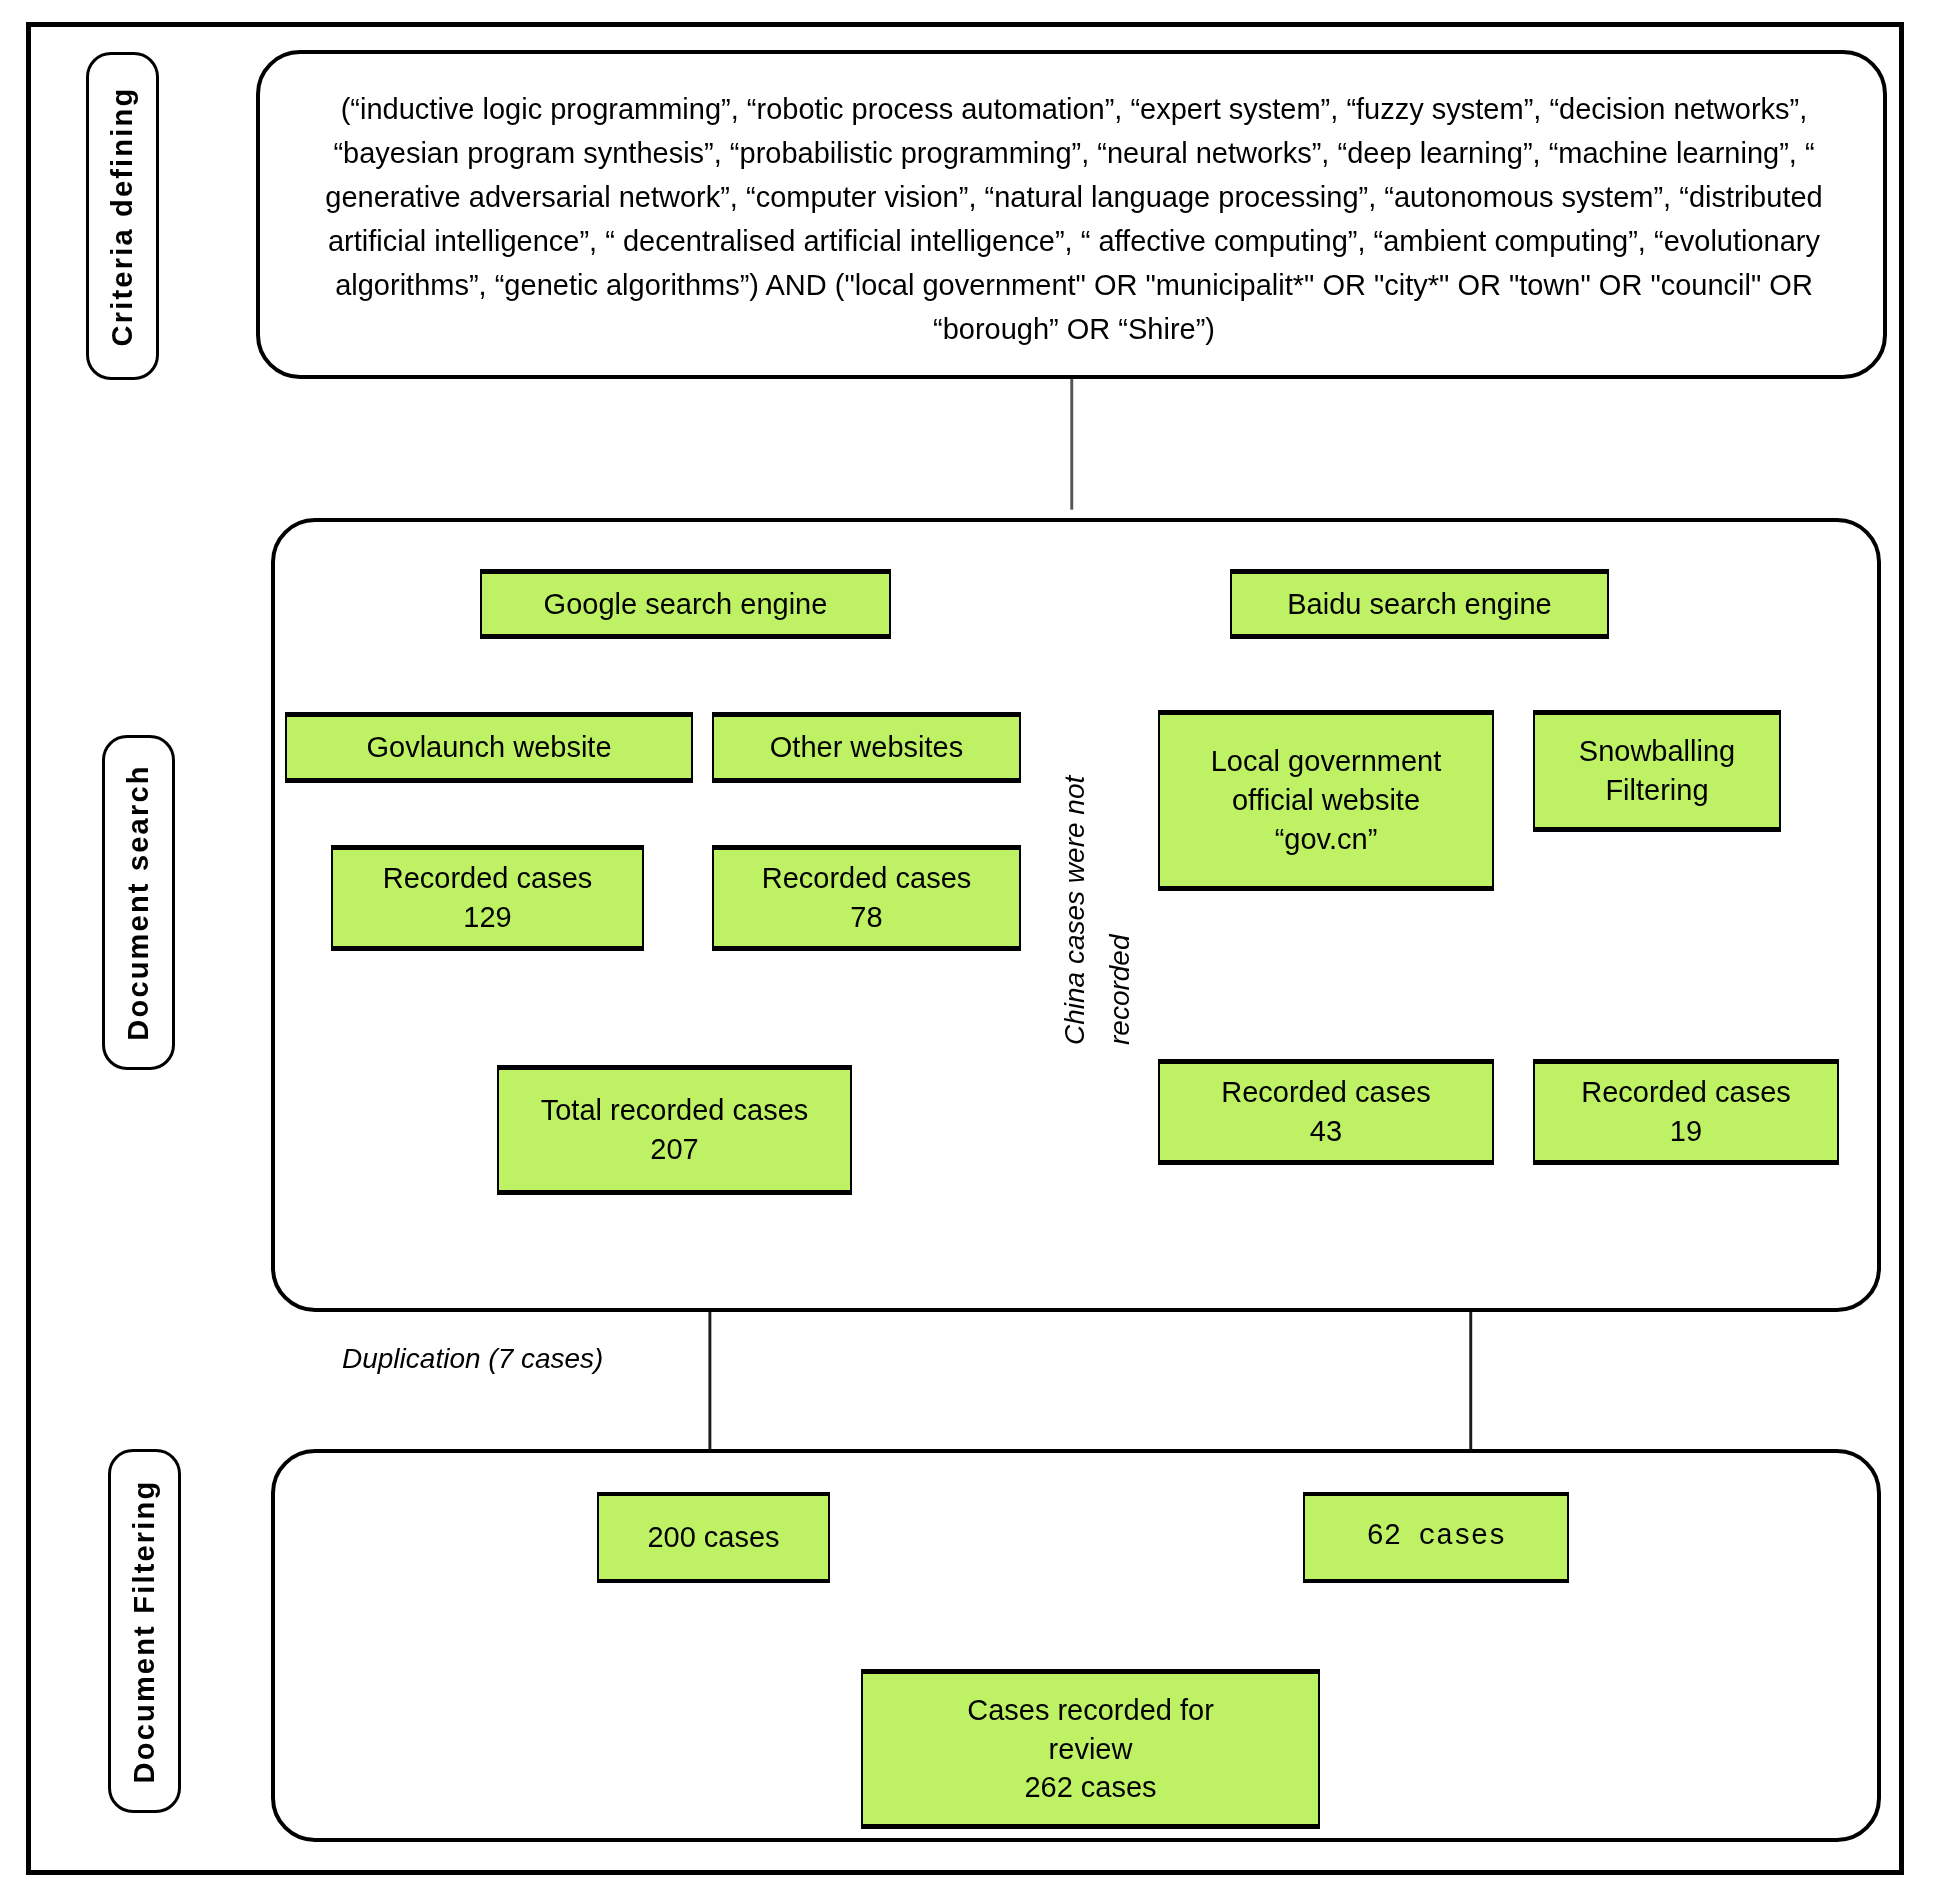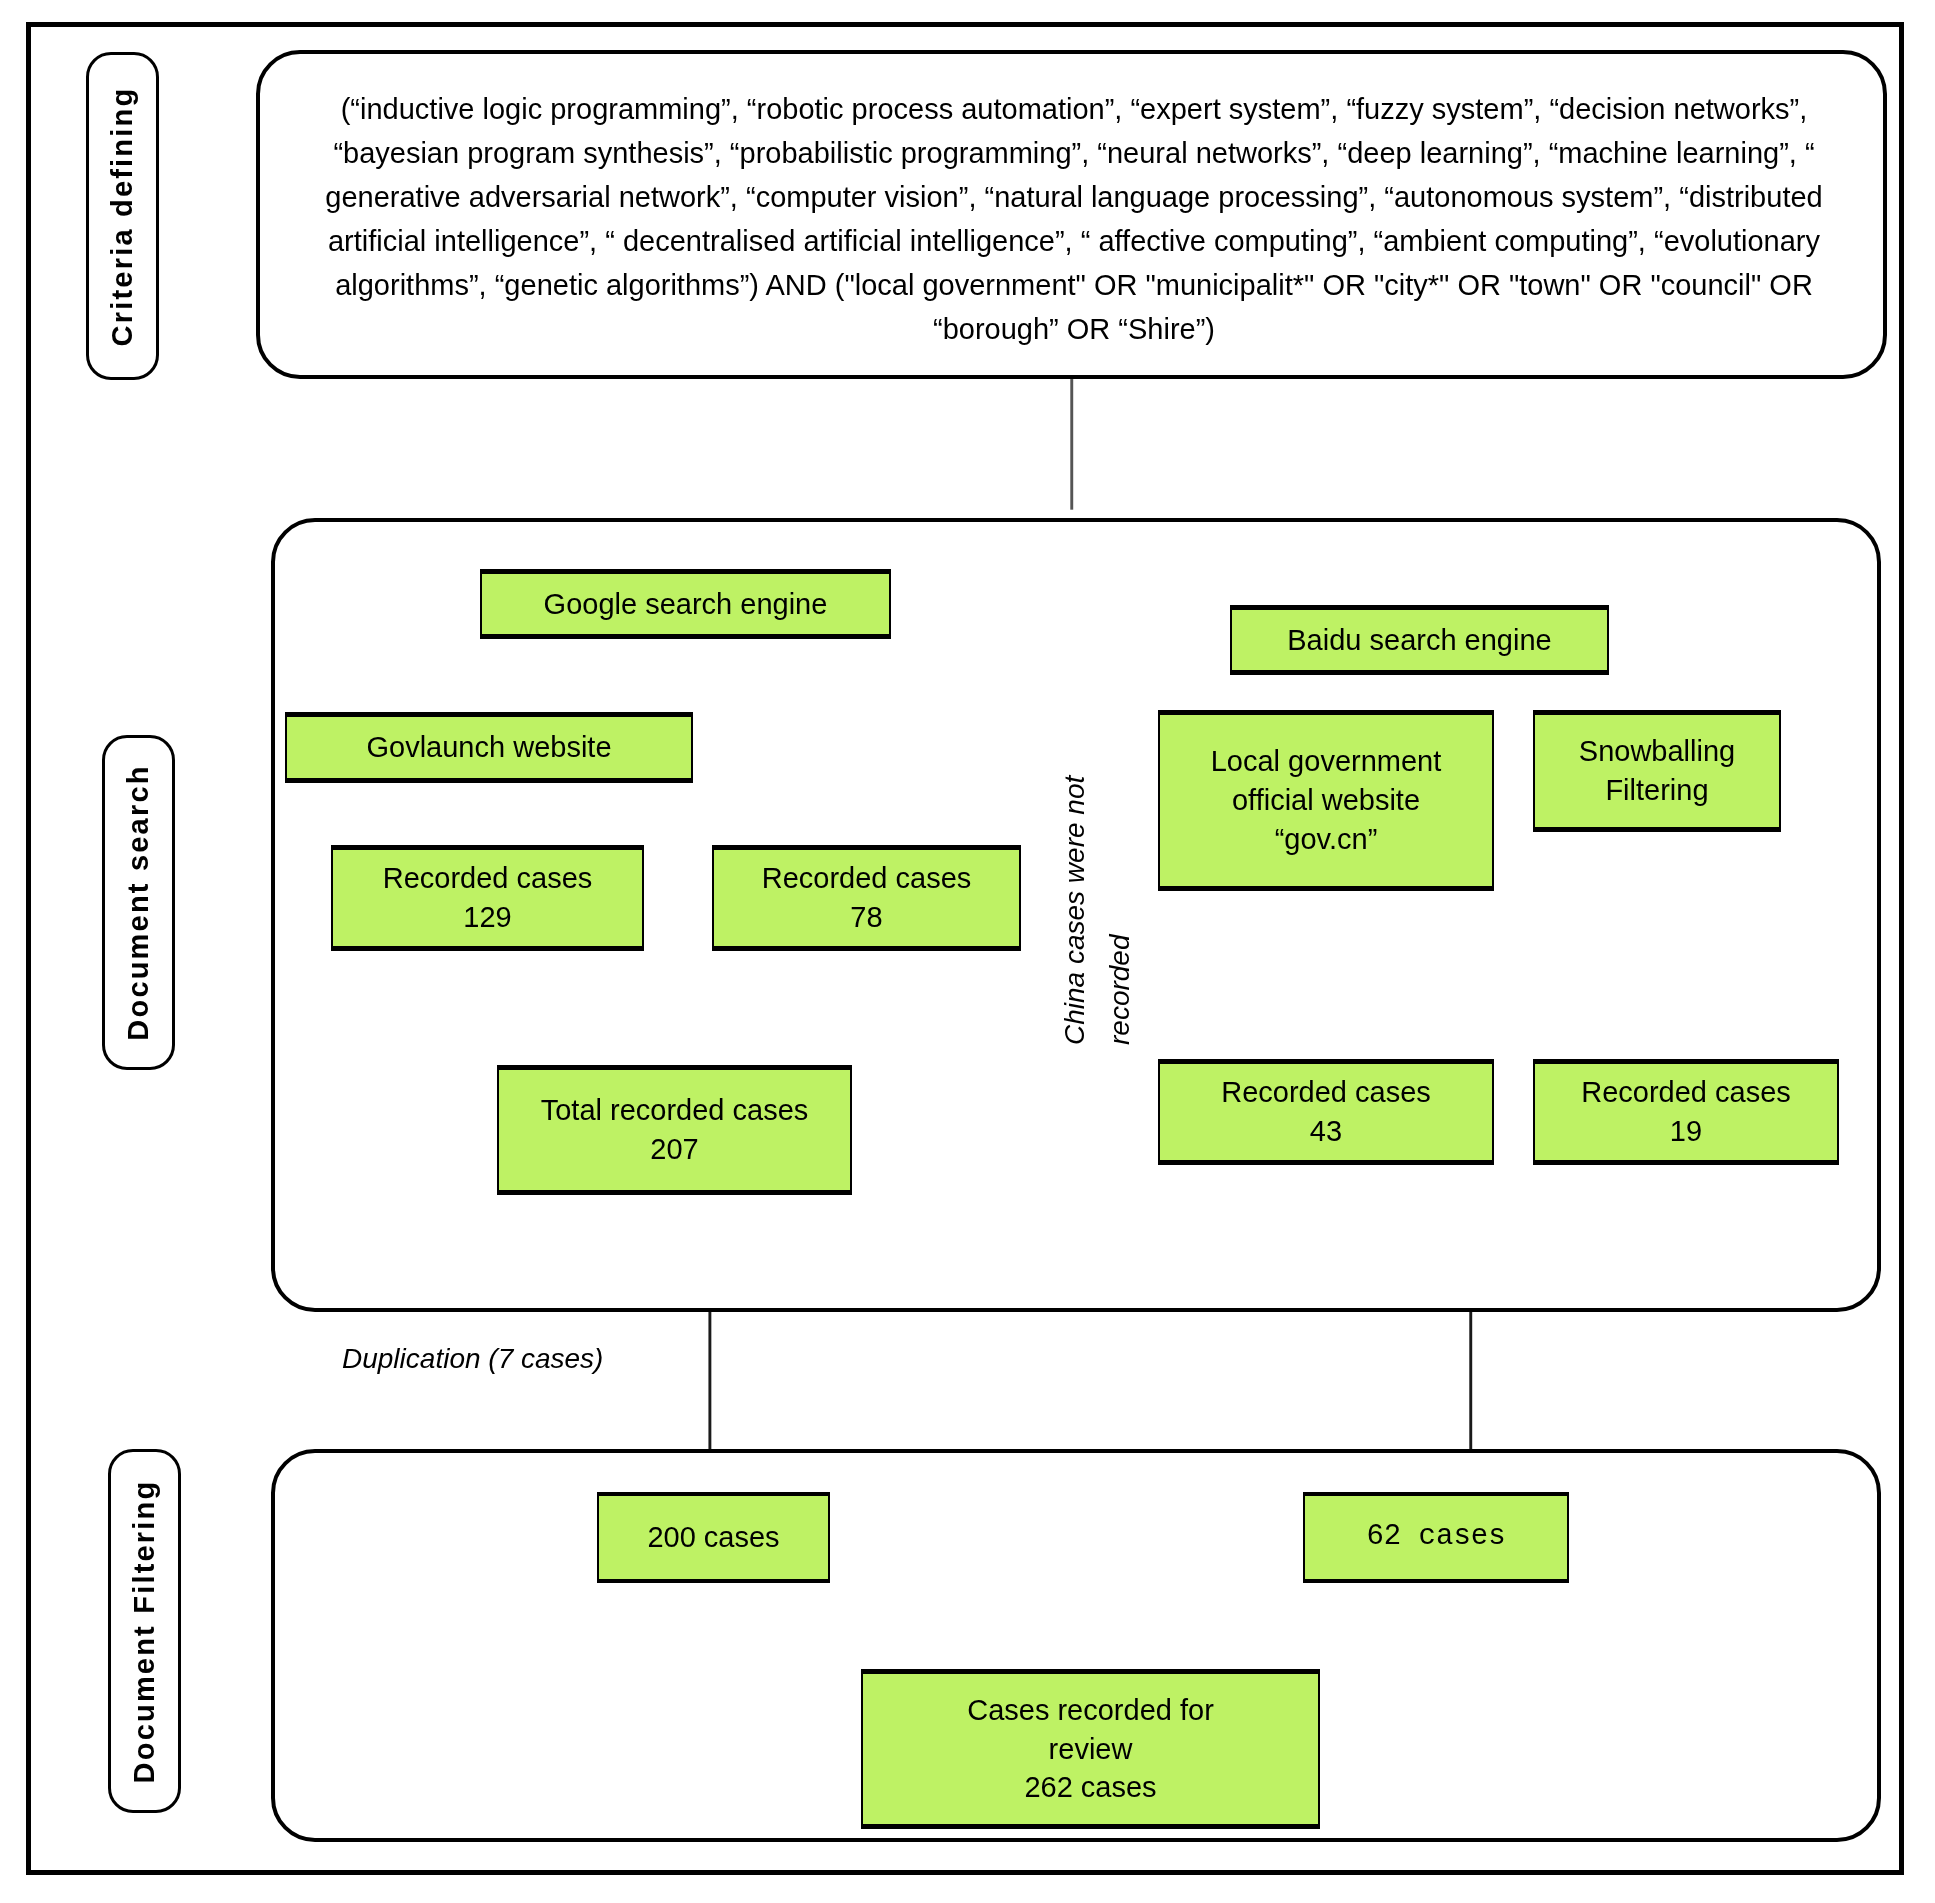--- a/index.html
+++ b/index.html
@@ -184,24 +184,25 @@
   <div class="criteria-text">(“inductive logic programming”, “robotic process automation”, “expert system”, “fuzzy system”, “decision networks”, “bayesian program synthesis”, “probabilistic programming”, “neural networks”, “deep learning”, “machine learning”, “ generative adversarial network”, “computer vision”, “natural language processing”, “autonomous system”, “distributed artificial intelligence”,  “ decentralised artificial intelligence”, “ affective computing”, “ambient computing”, “evolutionary algorithms”, “genetic algorithms”) AND ("local government" OR "municipalit*" OR "city*" OR "town" OR "council" OR “borough” OR “Shire”)</div>
 
   <div class="stage-pill" style="left:102px; top:735px; width:73px; height:335px;">
     <span class="pill-text">Document search</span>
   </div>
 
   <div class="stage-box" style="left:271px; top:518px; width:1610px; height:794px;"></div>
 
   <div class="node" style="left:480px; top:569px; width:411px; height:70px;">Google search engine</div>
 
-  <div class="node" style="left:1230px; top:569px; width:379px; height:70px;margin-top:36px;">Baidu search engine</div>
+  <div class="node" style="left:1230px; top:569px; width:379px; height:70px;">Baidu search engine</div>
 
   <div class="node" style="left:277px; top:712px; width:408px; height:71px;margin-left:8px;">Govlaunch website</div>
 
+  <div class="node" style="left:712px; top:712px; width:309px; height:71px;">Other websites</div>
 
   <div class="node" style="left:331px; top:845px; width:313px; height:106px;">Recorded cases
 129</div>
 
   <div class="node" style="left:712px; top:845px; width:309px; height:106px;">Recorded cases
 78</div>
 
   <div class="node" style="left:497px; top:1065px; width:355px; height:130px;">Total recorded cases
 207</div>
 

